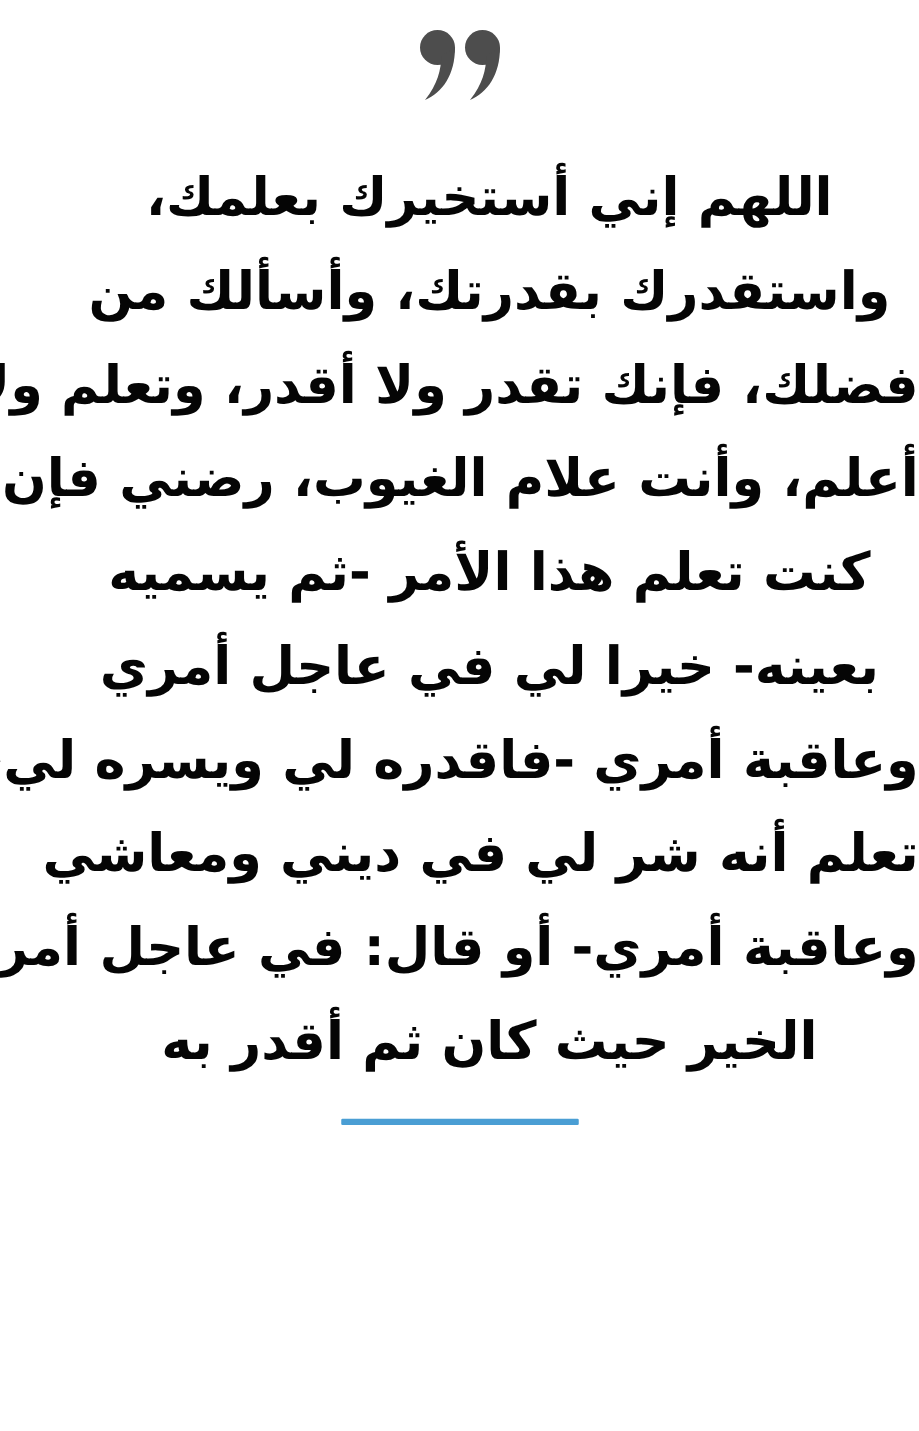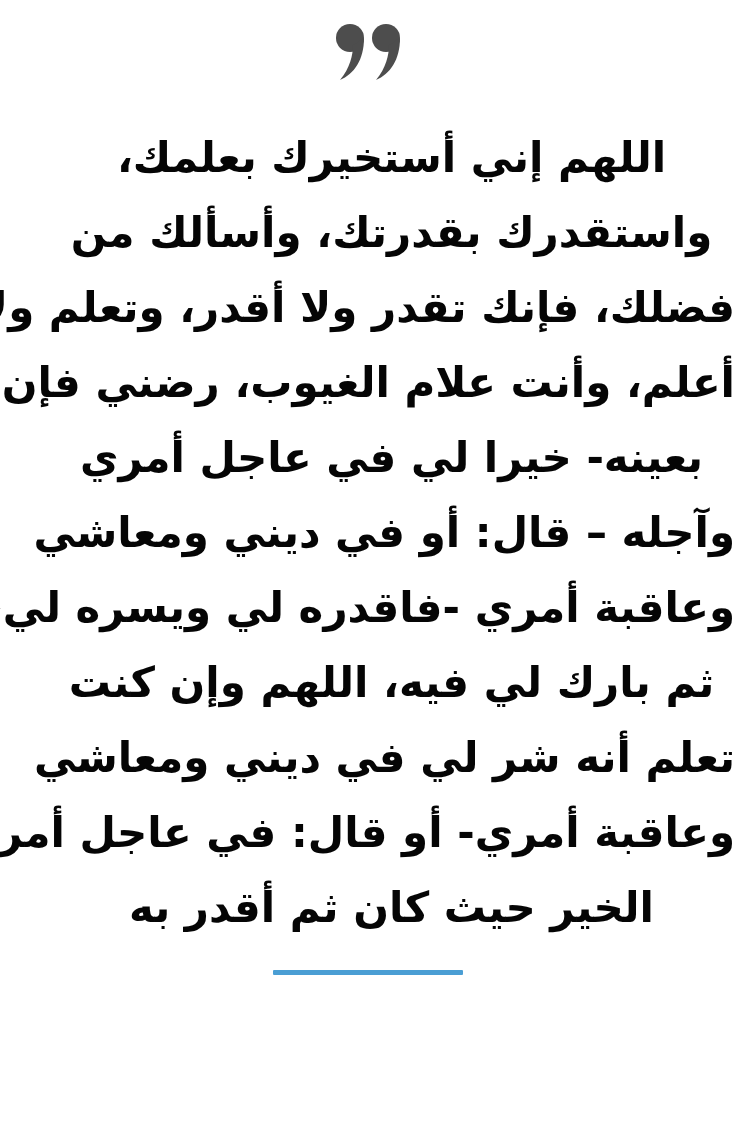--- a/index.html
+++ b/index.html
@@ -61,24 +61,23 @@
         <path d="M64 14 C 64 36 54 50 40 56 C 50 44 53 31 53 21 Z"></path>
       </g>
     </svg>
   </div>
 
   <div class="quote-text" dir="rtl" style="color: rgb(5, 5, 5);">
     <div class="quote-line">اللهم إني أستخيرك بعلمك،</div>
     <div class="quote-line">واستقدرك بقدرتك، وأسألك من</div>
     <div class="quote-line">فضلك، فإنك تقدر ولا أقدر، وتعلم ولا</div>
     <div class="quote-line">أعلم، وأنت علام الغيوب، رضني فإن</div>
+    <div class="quote-line">كنت تعلم هذا الأمر -ثم يسميه</div>
     <div class="quote-line">بعينه- خيرا لي في عاجل أمري</div>
-    <div class="quote-line">وآجله – قال: أو في ديني ومعاشي</div>
     <div class="quote-line">وعاقبة أمري -فاقدره لي ويسره لي،</div>
-    <div class="quote-line">ثم بارك لي فيه، اللهم وإن كنت</div>
     <div class="quote-line">تعلم أنه شر لي في ديني ومعاشي</div>
     <div class="quote-line">وعاقبة أمري- أو قال: في عاجل أمري</div>
     <div class="quote-line">الخير حيث كان ثم أقدر به</div>
   </div>
 
   <div class="divider" style="background: rgb(74, 158, 212);"></div>
 
 </div>
 
 </body></html>

